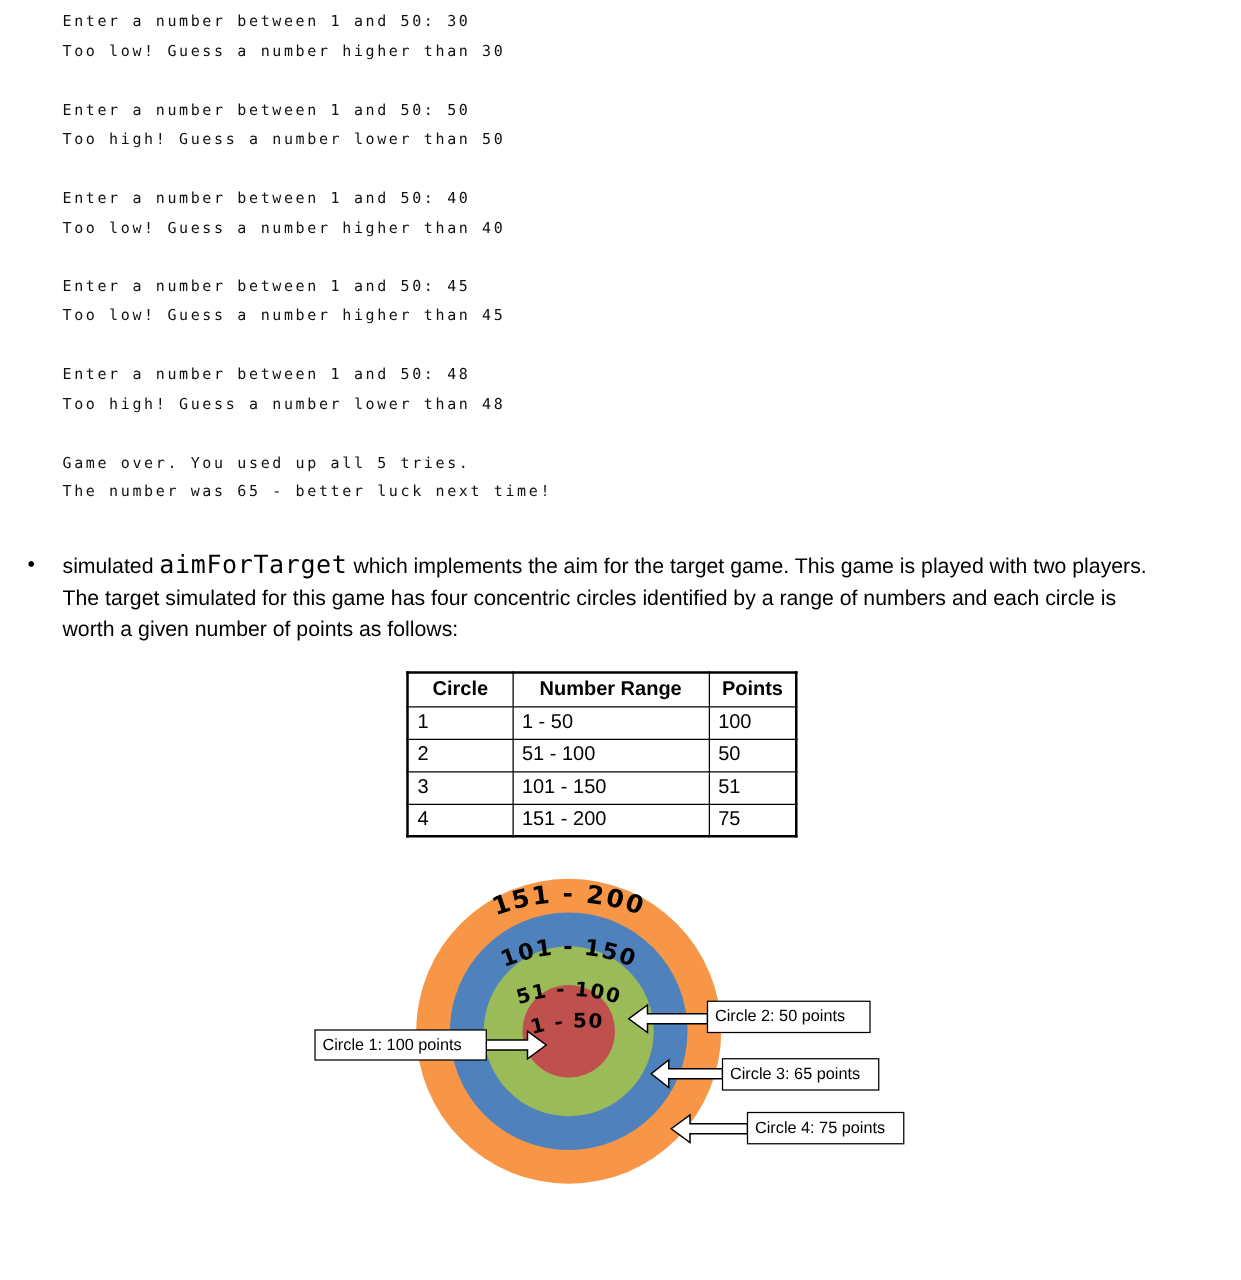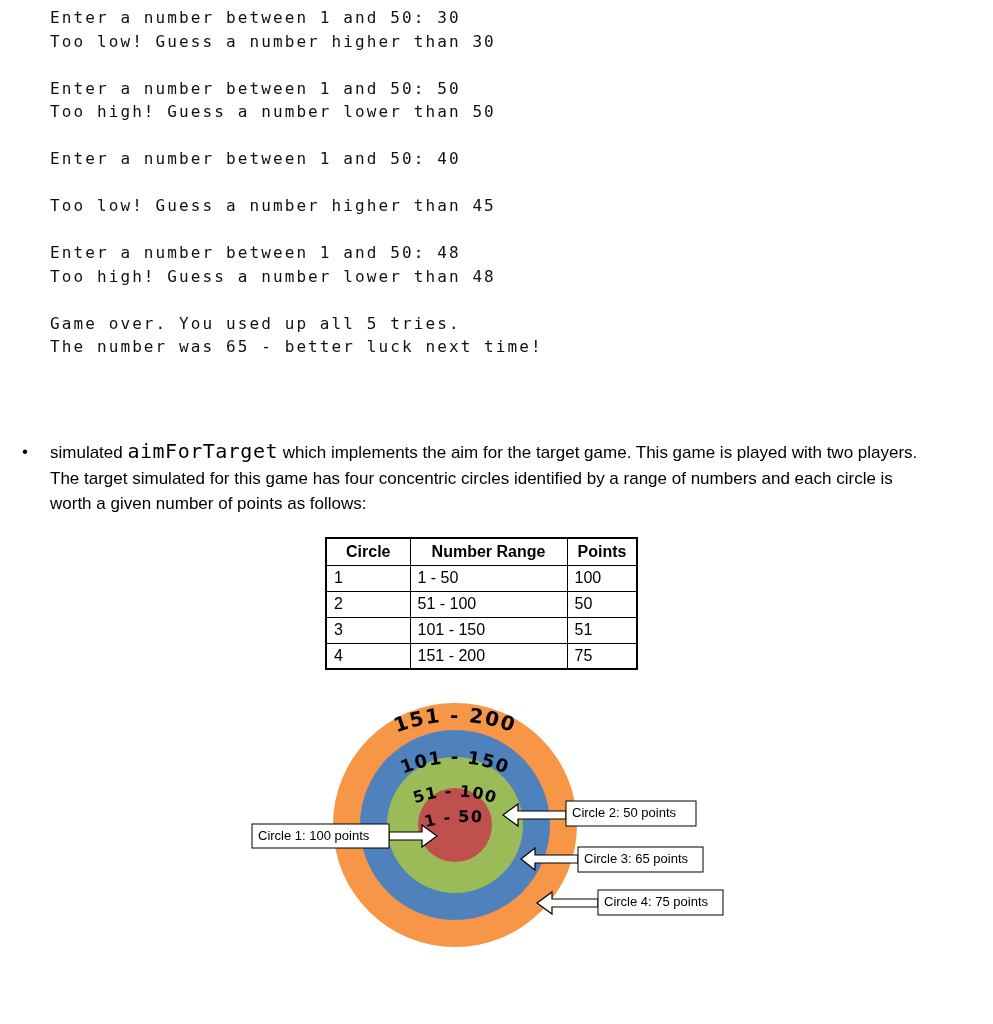--- a/index.html
+++ b/index.html
@@ -8,21 +8,21 @@
     position:relative; width:993px; height:1024px;
     background:#ffffff; color:#000;
     font-family:"Liberation Sans", sans-serif;
     overflow:hidden;
   }
 
   
   .console {
     position:absolute; left:50px; top:6px;
     font-family:"DejaVu Sans Mono", monospace;
-    font-size:16px; letter-spacing:2.1px; color:#111;
+    font-size:12px; letter-spacing:2.1px; color:#111;
   }
   .console .line { height:23.5px; line-height:23.5px; white-space:pre; }
 
   
   .bullet-item {
     position:absolute; left:22px; top:439px; width:916px;
     display:flex;
   }
   .bullet-marker { width:28px; font-size:17px; line-height:25.5px; }
   .bullet-text {
@@ -65,21 +65,23 @@
 <div id="page">
 
   <div class="console">
     <div class="line">Enter a number between 1 and 50: 30</div>
     <div class="line">Too low! Guess a number higher than 30</div>
     <div class="line"></div>
     <div class="line">Enter a number between 1 and 50: 50</div>
     <div class="line">Too high! Guess a number lower than 50</div>
     <div class="line"></div>
     <div class="line">Enter a number between 1 and 50: 40</div>
+    <div class="line">Too low! Guess a number higher than 40</div>
     <div class="line"></div>
+    <div class="line">Enter a number between 1 and 50: 45</div>
     <div class="line">Too low! Guess a number higher than 45</div>
     <div class="line"></div>
     <div class="line">Enter a number between 1 and 50: 48</div>
     <div class="line">Too high! Guess a number lower than 48</div>
     <div class="line"></div>
     <div class="line">Game over. You used up all 5 tries.</div>
     <div class="line">The number was 65 - better luck next time!</div>
   </div>
 
   <div class="bullet-item">

